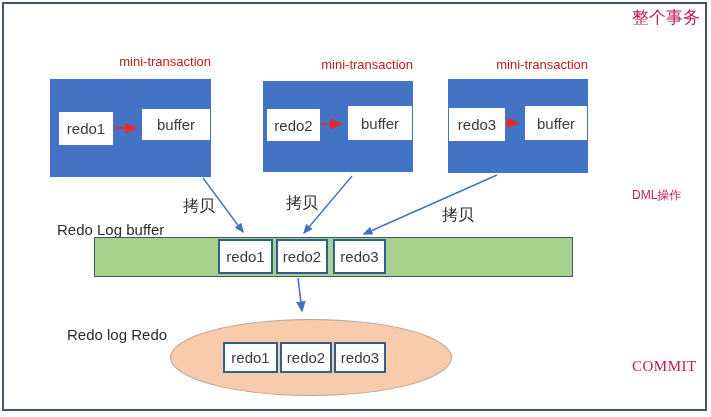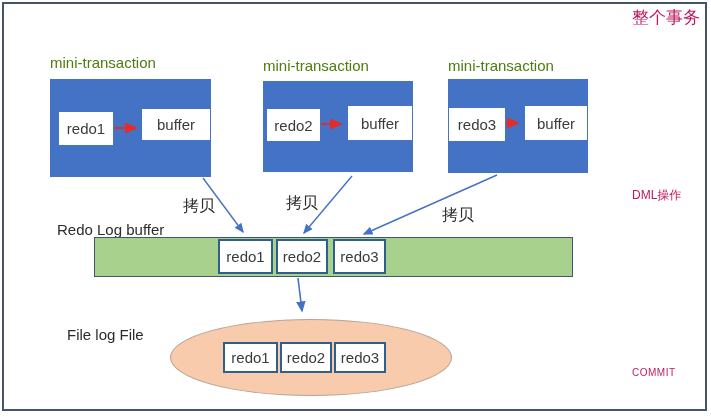--- a/index.html
+++ b/index.html
@@ -12,23 +12,23 @@
     overflow:hidden;
   }
   .frame{
     position:absolute;left:2px;top:2px;right:4px;bottom:6px;
     border:2px solid #44546A;
     pointer-events:none;
   }
   .txt{white-space:nowrap;}
   .mt-title{
     position:absolute;
-    text-align:left;
-    font-size:15px;
-    color:#4d7c0f;
+    text-align:right;
+    font-size:13px;
+    color:#b91c1c;
   }
   .bluebox{
     position:absolute;
     background:#4472C4;
   }
   .wbox{
     position:absolute;
     background:#ffffff;
     display:flex;align-items:center;justify-content:center;
     font-size:15px;color:#3b3b3b;
@@ -105,30 +105,30 @@
   <div class="copy-lbl txt" style="left:286px;top:193px;">拷贝</div>
   <div class="copy-lbl txt" style="left:442px;top:205px;">拷贝</div>
 
   <div class="flow-lbl txt" style="left:57px;top:221px;">Redo Log buffer</div>
   <div class="bar">
     <div class="cell" style="left:123px;top:1px;width:55px;height:35px;">redo1</div>
     <div class="cell" style="left:181px;top:1px;width:52px;height:35px;">redo2</div>
     <div class="cell" style="left:238px;top:1px;width:53px;height:35px;">redo3</div>
   </div>
 
-  <div class="flow-lbl txt" style="left:67px;top:326px;">File log File</div>
+  <div class="flow-lbl txt" style="left:67px;top:326px;">Redo log Redo</div>
   <div class="ellipse">
     <div class="cell" style="left:52px;top:22px;width:55px;height:31px;">redo1</div>
     <div class="cell" style="left:109px;top:22px;width:52px;height:31px;">redo2</div>
     <div class="cell" style="left:163px;top:22px;width:52px;height:31px;">redo3</div>
   </div>
 
   <div class="side-lbl txt" style="left:632px;top:6px;">整个事务</div>
   <div class="side-lbl txt" style="left:632px;top:187px;font-size:12px;">DML操作</div>
-  <div class="side-lbl txt" style="left:632px;top:367px;font-size:10px;letter-spacing:0.5px;">COMMIT</div>
+  <div class="side-lbl txt" style="left:632px;top:358px;font-size:15px;letter-spacing:0.5px;font-family:Liberation Serif, serif;">COMMIT</div>
 
   <svg class="arrows" width="711" height="417" viewBox="0 0 711 417">
     <defs>
       <marker id="head-blue" markerWidth="9" markerHeight="9" refX="6" refY="3" orient="auto">
         <path d="M0,0 L7,3 L0,6 Z" fill="#4472C4"></path>
       </marker>
       <marker id="head-red" markerWidth="9" markerHeight="9" refX="6" refY="3" orient="auto">
         <path d="M0,0 L7,3 L0,6 Z" fill="#E92A25"></path>
       </marker>
     </defs>

